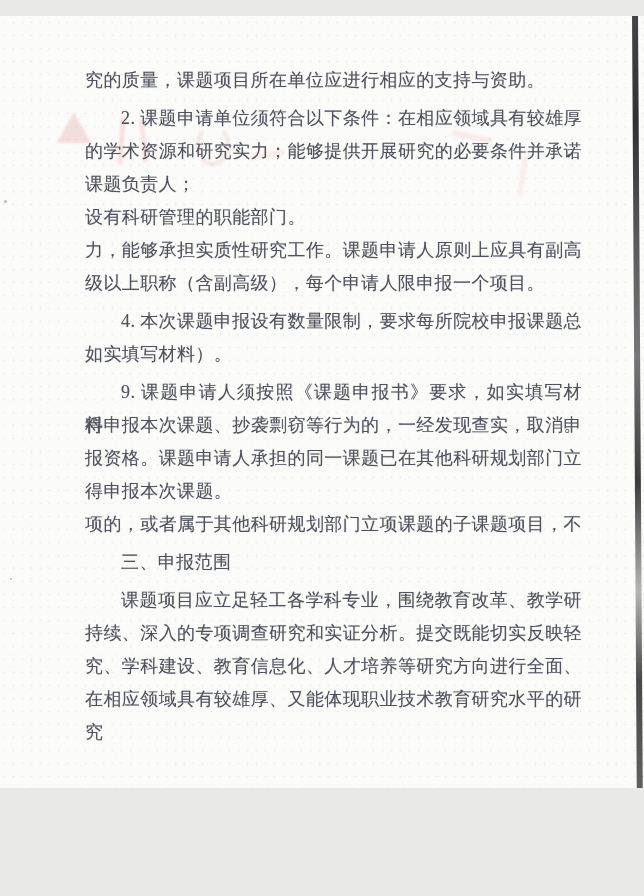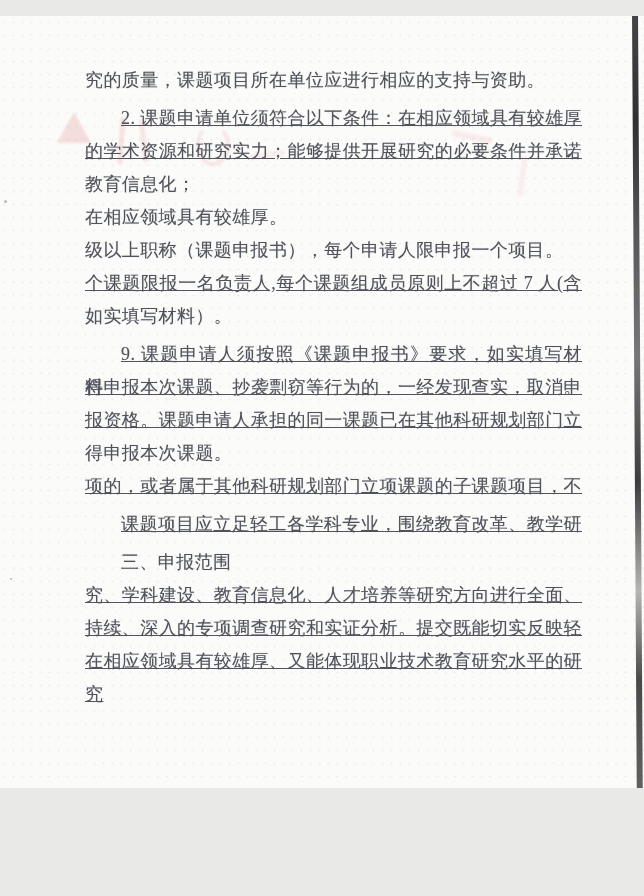--- a/index.html
+++ b/index.html
@@ -42,21 +42,20 @@
     line-height: 33px;
     font-size: 18px;
     letter-spacing: 0.4px;
     white-space: nowrap;
   }
   .line.j {
     white-space: normal;
     text-align: justify;
     text-align-last: justify;
     text-justify: inter-character;
-    text-decoration: underline;
   }
   .line.p { margin-top: 5px; }
   .line.ind { text-indent: 36px; }
   
   .pageno {
     position: absolute;
     left: 548px;
     top: 819px;
     font-size: 13px;
     color: #46484c;
@@ -123,34 +122,35 @@
   <div class="stamp stamp-bar2"></div>
   <div class="stamp stamp-arc"></div>
   <div class="stamp stamp-dash1"></div>
   <div class="stamp stamp-dash2"></div>
   <div class="stamp stamp-bar3"></div>
 
   <div class="doc" id="doc">
       <div class="line">究的质量，课题项目所在单位应进行相应的支持与资助。</div>
       <div class="line j p ind">2. 课题申请单位须符合以下条件：在相应领域具有较雄厚</div>
       <div class="line j">的学术资源和研究实力；能够提供开展研究的必要条件并承诺</div>
-      <div class="line">教育信息化；</div>
-      <div class="line">在相应领域具有较雄厚。</div>
-      <div class="line">级以上职称（课题申报书），每个申请人限申报一个项目。</div>
-      <div class="line j">个课题限报一名负责人,每个课题组成员原则上不超过 7 人(含</div>
+      <div class="line">课题负责人；</div>
+      <div class="line">设有科研管理的职能部门。</div>
+      <div class="line j">力，能够承担实质性研究工作。课题申请人原则上应具有副高</div>
+      <div class="line">级以上职称（含副高级），每个申请人限申报一个项目。</div>
+      <div class="line j p ind">4. 本次课题申报设有数量限制，要求每所院校申报课题总</div>
       <div class="line">如实填写材料）。</div>
       <div class="line j p ind">9. 课题申请人须按照《课题申报书》要求，如实填写材料。</div>
       <div class="line j">得申报本次课题、抄袭剽窃等行为的，一经发现查实，取消申</div>
       <div class="line j">报资格。课题申请人承担的同一课题已在其他科研规划部门立</div>
       <div class="line">得申报本次课题。</div>
       <div class="line j">项的，或者属于其他科研规划部门立项课题的子课题项目，不</div>
+      <div class="line p ind">三、申报范围</div>
       <div class="line j p ind">课题项目应立足轻工各学科专业，围绕教育改革、教学研</div>
-      <div class="line p ind">三、申报范围</div>
+      <div class="line j">持续、深入的专项调查研究和实证分析。提交既能切实反映轻</div>
       <div class="line j">究、学科建设、教育信息化、人才培养等研究方向进行全面、</div>
-      <div class="line j">持续、深入的专项调查研究和实证分析。提交既能切实反映轻</div>
       <div class="line j">在相应领域具有较雄厚、又能体现职业技术教育研究水平的研究</div>
     </div>
 
   <div class="pageno">2</div>
 
   <div class="scan-edge"></div>
 
   <div class="speck s1"></div>
   <div class="speck s2"></div>
   <div class="speck s3"></div>

